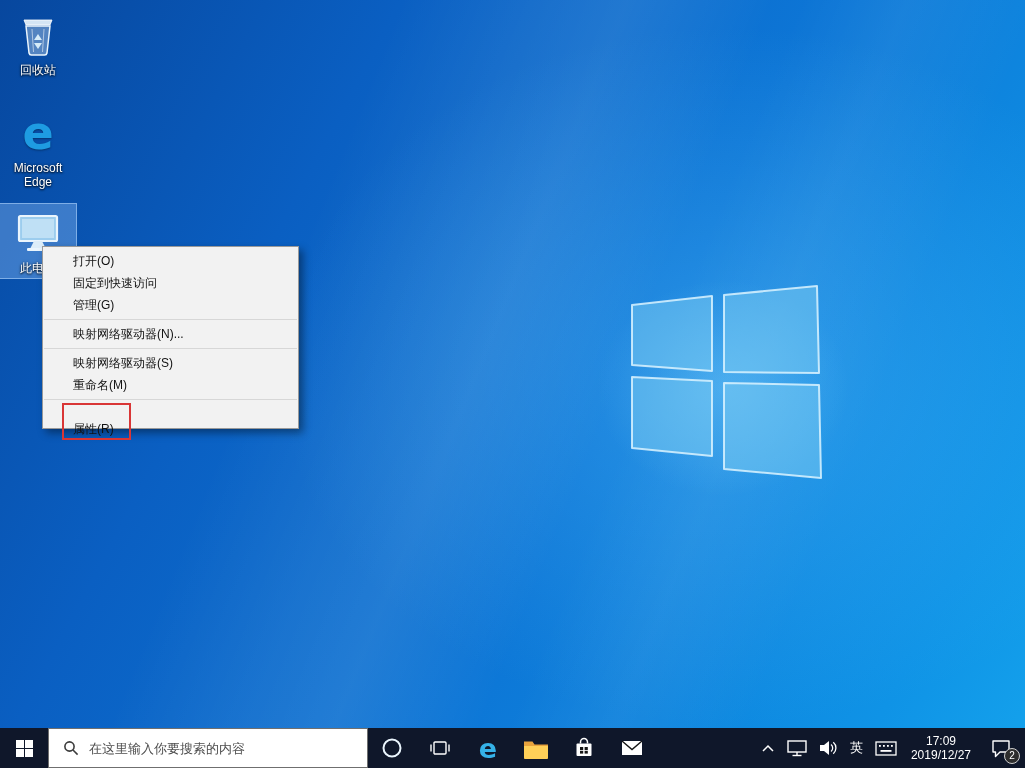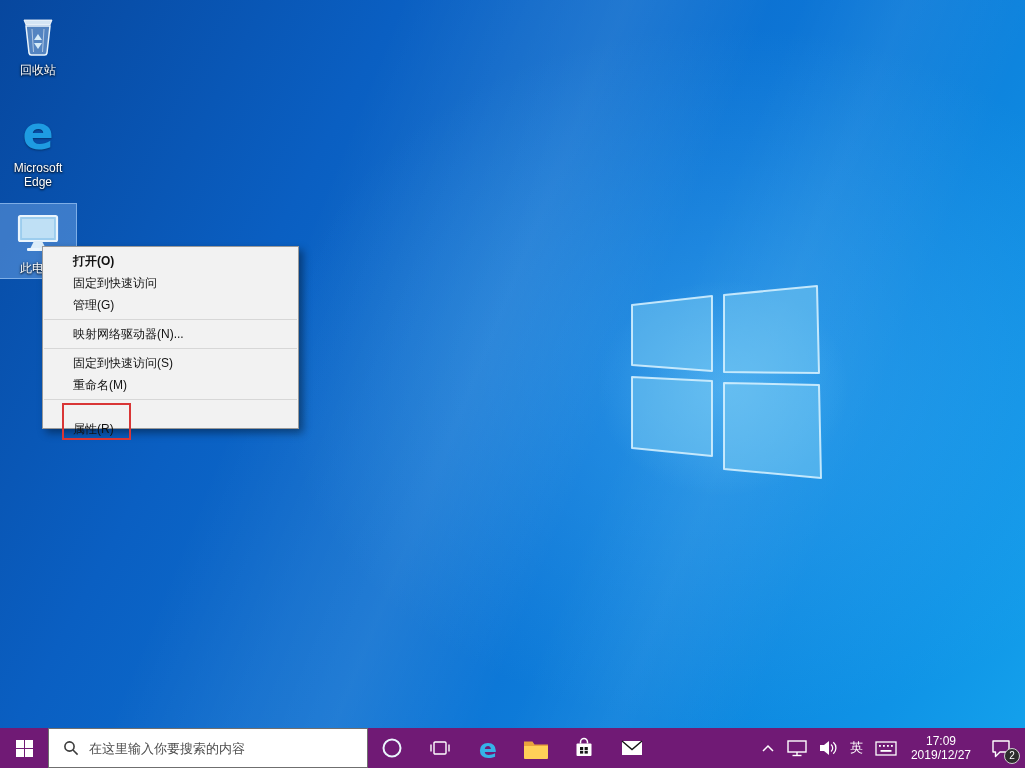--- a/index.html
+++ b/index.html
@@ -31,27 +31,27 @@
   .icon-edge { left:0; top:104px; }
   .icon-thispc { left:0; top:204px; }
   .edge-e { font-size:46px; font-weight:bold; color:#1e9ce2; font-family:"DejaVu Sans",sans-serif;
     text-shadow:0 1px 2px rgba(0,0,0,0.35); line-height:46px; }
 
   
   .context-menu { position:absolute; left:42px; top:246px; width:257px; z-index:5;
     background:#f2f2f2; border:1px solid #999; box-shadow:4px 4px 8px rgba(0,0,0,0.4);
     padding:3px 0; font-size:12px; color:#111; }
   .menu-item { height:22px; line-height:22px; padding:0 28px 0 30px; white-space:nowrap; cursor:default; }
-  .menu-item.default { font-weight:bold; }
+  .menu-item.default { font-weight:normal; }
   .menu-sep { border-top:1px solid #d7d7d7; margin:3px 1px; }
   .red-box { display:inline-block; border:2px solid #d93636; padding:15px 15px 0 9px; margin-left:-11px; line-height:18px; }
 
   
   .taskbar { position:absolute; left:0; bottom:0; width:1025px; height:40px; z-index:10;
-    background:#701a75; display:flex; align-items:stretch; }
+    background:#0f172a; display:flex; align-items:stretch; }
   .tb-btn { width:48px; display:flex; align-items:center; justify-content:center; cursor:pointer; }
   .search-box { position:relative; width:320px; display:flex; align-items:center; background:#fff;
     border:1px solid #6f6f6f; }
   .search-box .mag { margin:0 10px 0 14px; display:flex; }
   .search-input { border:none; outline:none; flex:1; font-size:13px; color:#333; background:transparent;
     font-family:"Liberation Sans","DejaVu Sans",sans-serif; }
   .search-input::placeholder { color:#4d4d4d; opacity:1; }
   .tray { margin-left:auto; display:flex; align-items:center; padding-right:2px; }
   .tray-item { height:40px; display:flex; align-items:center; justify-content:center; padding:0 6px; cursor:pointer; color:#fff; }
   .ime-txt { font-size:13px; color:#fff; }
@@ -113,21 +113,21 @@
     <div class="lbl">此电脑</div>
   </div>
 
   <div class="context-menu">
     <div class="menu-item default">打开(O)</div>
     <div class="menu-item">固定到快速访问</div>
     <div class="menu-item">管理(G)</div>
     <div class="menu-sep"></div>
     <div class="menu-item">映射网络驱动器(N)...</div>
     <div class="menu-sep"></div>
-    <div class="menu-item">固定到快速访问(S)</div>
+    <div class="menu-item">映射网络驱动器(S)</div>
     <div class="menu-item">重命名(M)</div>
     <div class="menu-sep"></div>
     <div class="menu-item">
       <span class="red-box">
         <span>属性(R)</span>
       </span>
     </div>
   </div>
 
   <div class="taskbar">

